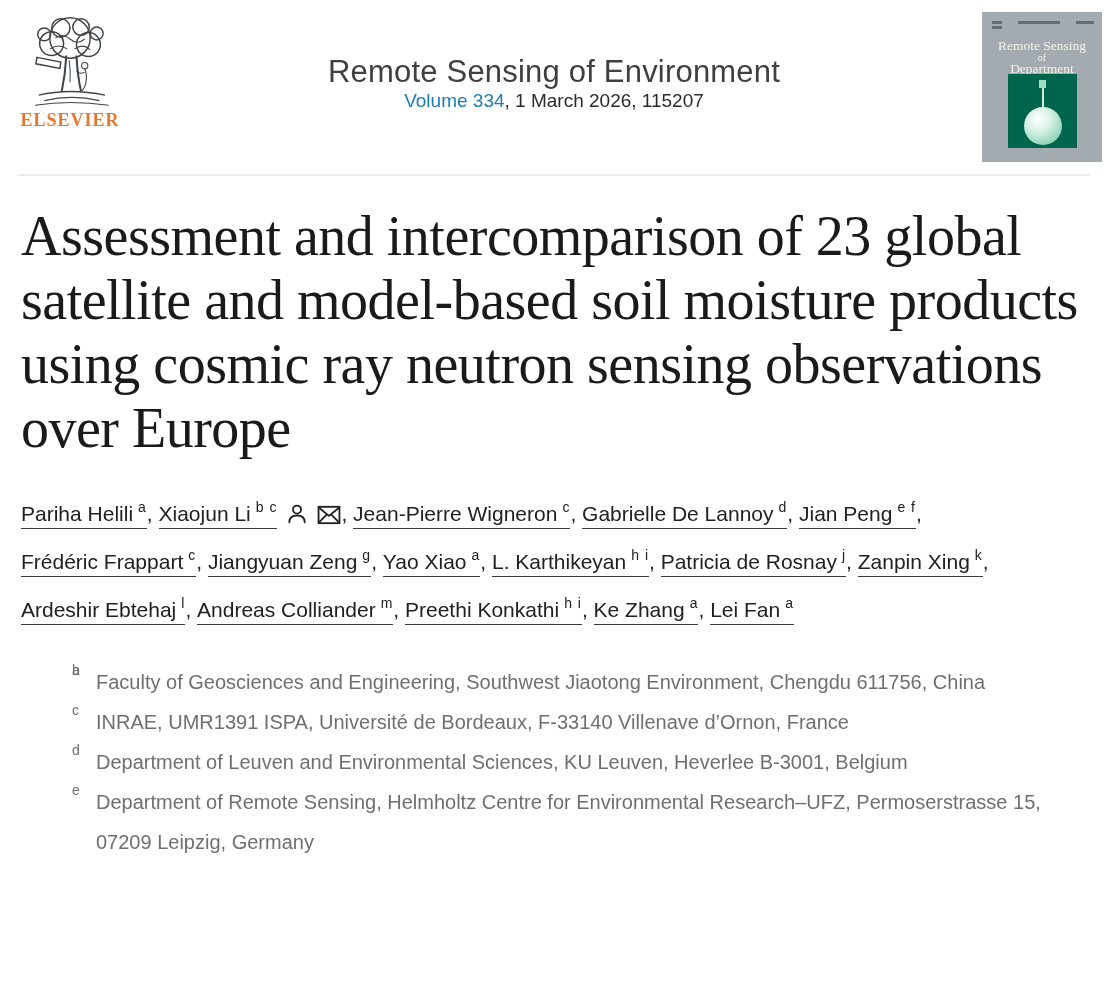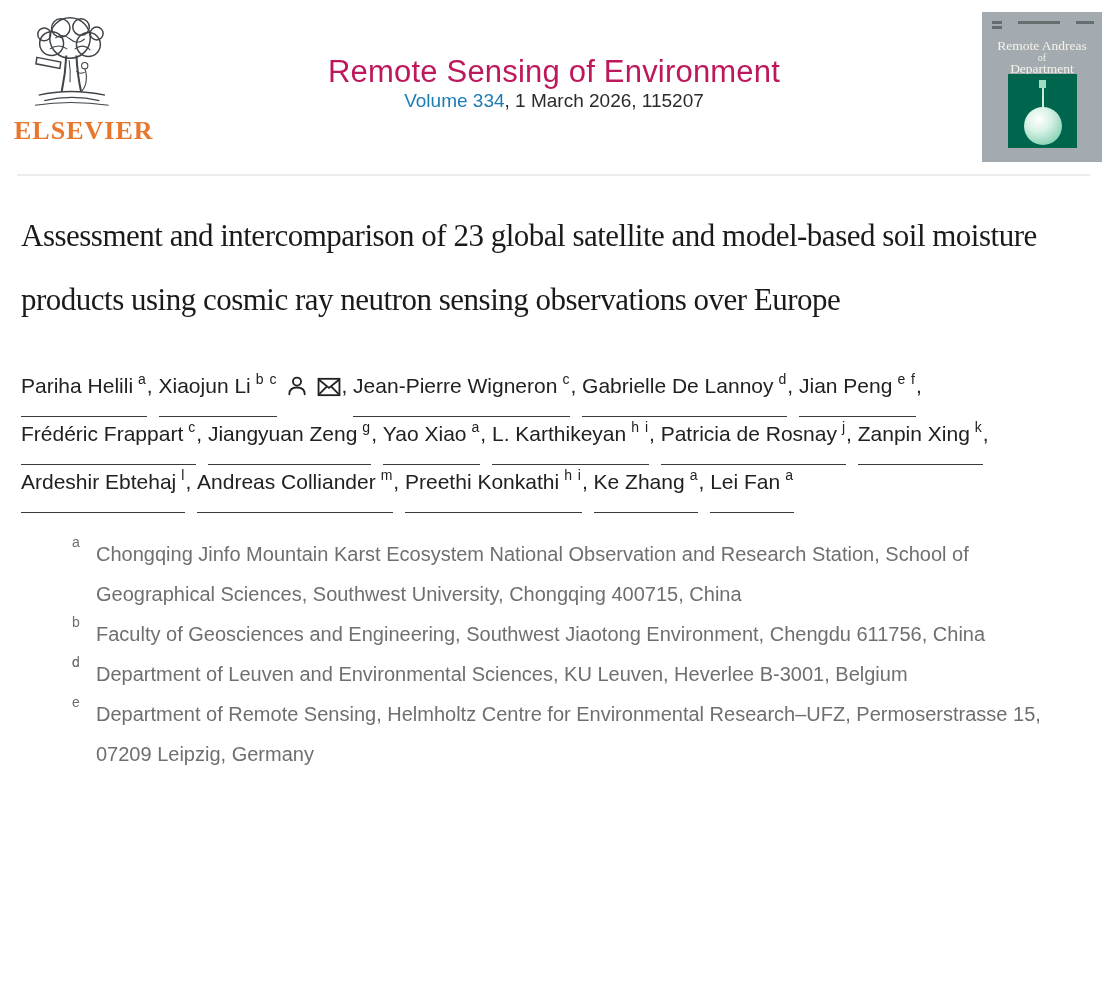--- a/index.html
+++ b/index.html
@@ -18,34 +18,34 @@
     display: flex;
     align-items: flex-start;
     padding: 12px 4px 0 14px;
     height: 172px;
   }
   .logo-block { width: 112px; flex: none; }
   .logo-block svg { display: block; margin: 2px auto 0; }
   .logo-wordmark {
     font-family: "Liberation Serif", serif;
     font-weight: 700;
-    font-size: 26px;
+    font-size: 18px;
     letter-spacing: 1px;
     color: #e8772e;
     text-align: center;
-    margin-top: 6px;
+    margin-top: 0px;
   }
   .head-center {
     flex: 1;
     text-align: center;
     padding-top: 42px;
   }
   .journal-title {
     font-size: 31px;
-    color: #be185d;
+    color: #404040;
     letter-spacing: 0.2px;
     text-decoration: none;
     display: inline-block;
   }
   .vol-line {
     margin-top: 0;
     font-size: 19px;
     color: #2b2b2b;
   }
   .vol-link { color: #1c7cb5; cursor: pointer; }
@@ -118,39 +118,39 @@
   .divider {
     height: 2px;
     background: #ececec;
     margin: 2px 16px 0 17px;
   }
 
   
   .article-title {
     font-family: "Liberation Serif", serif;
     font-weight: 400;
-    font-size: 31px;
+    font-size: 56px;
     line-height: 64px;
     letter-spacing: -0.5px;
     color: #1a1a1a;
     margin: 28px 28px 0 21px;
     max-width: 1060px;
   }
 
   
   .authors {
     margin: 30px 18px 0 21px;
     font-size: 21px;
     line-height: 48px;
     color: #212121;
   }
   .author { white-space: nowrap; }
   .author-link {
     border-bottom: 1.5px solid #3a3a3a;
-    padding-bottom: 19px;
+    padding-bottom: 3px;
     cursor: pointer;
   }
   .author-sup {
     font-size: 14px;
     line-height: 0;
     position: relative;
     top: -1px;
     vertical-align: super;
     margin-left: 5px;
     letter-spacing: 1px;
@@ -228,21 +228,21 @@
     </div>
   </div>
 
   <div class="cover">
     <div class="cover-microtext">
       <i class="mt-a"></i>
         <i class="mt-b"></i>
         <i class="mt-c"></i>
     </div>
     <div class="cover-title">
-      <span>Remote Andreas</span>
+      <span>Remote Sensing</span>
       <span class="of">of</span>
       <span>Department</span>
     </div>
     <div class="cover-art">
       <div class="bob-line"></div>
       <div class="bob-top"></div>
       <div class="bob-sphere"></div>
     </div>
   </div>
 </div>
@@ -255,18 +255,18 @@
         <circle cx="12" cy="7.2" r="4.4"></circle>
         <path d="M3.6 21 C3.6 15.4 7.3 13.6 12 13.6 C16.7 13.6 20.4 15.4 20.4 21"></path>
       </svg><svg class="author-icon" width="24" height="20" viewBox="0 0 26 22" fill="none" stroke="#212121" stroke-width="2">
         <rect x="1.5" y="2" width="23" height="18"></rect>
         <path d="M2 3 L13 12 L24 3"></path>
         <path d="M2 19 L10.5 10.5"></path>
         <path d="M24 19 L15.5 10.5"></path>
       </svg><span class="sep">, </span></span> <span class="author"><span class="author-link"><span>Jean-Pierre Wigneron</span><sup class="author-sup">c</sup></span><span class="sep">, </span></span> <span class="author"><span class="author-link"><span>Gabrielle De Lannoy</span><sup class="author-sup">d</sup></span><span class="sep">, </span></span> <span class="author"><span class="author-link"><span>Jian Peng</span><sup class="author-sup">e f</sup></span><span class="sep">, </span></span> <span class="author"><span class="author-link"><span>Frédéric Frappart</span><sup class="author-sup">c</sup></span><span class="sep">, </span></span> <span class="author"><span class="author-link"><span>Jiangyuan Zeng</span><sup class="author-sup">g</sup></span><span class="sep">, </span></span> <span class="author"><span class="author-link"><span>Yao Xiao</span><sup class="author-sup">a</sup></span><span class="sep">, </span></span> <span class="author"><span class="author-link"><span>L. Karthikeyan</span><sup class="author-sup">h i</sup></span><span class="sep">, </span></span> <span class="author"><span class="author-link"><span>Patricia de Rosnay</span><sup class="author-sup">j</sup></span><span class="sep">, </span></span> <span class="author"><span class="author-link"><span>Zanpin Xing</span><sup class="author-sup">k</sup></span><span class="sep">, </span></span> <span class="author"><span class="author-link"><span>Ardeshir Ebtehaj</span><sup class="author-sup">l</sup></span><span class="sep">, </span></span> <span class="author"><span class="author-link"><span>Andreas Colliander</span><sup class="author-sup">m</sup></span><span class="sep">, </span></span> <span class="author"><span class="author-link"><span>Preethi Konkathi</span><sup class="author-sup">h i</sup></span><span class="sep">, </span></span> <span class="author"><span class="author-link"><span>Ke Zhang</span><sup class="author-sup">a</sup></span><span class="sep">, </span></span> <span class="author"><span class="author-link"><span>Lei Fan</span><sup class="author-sup">a</sup></span></span> </div>
 
 <ul class="affiliations">
-    <li><sup class="aff-label">a</sup><span>Chongqing Jinfo Mountain Karst Ecosystem National Observation and Research Station, School of Geographical Sciences, Southwest University, Chongqing 400715, China</span></li>
+    <li><sup class="aff-label">a</sup></li>
     <li><sup class="aff-label">b</sup><span>Faculty of Geosciences and Engineering, Southwest Jiaotong Environment, Chengdu 611756, China</span></li>
-    <li><sup class="aff-label">c</sup></li>
+    <li><sup class="aff-label">c</sup><span>INRAE, UMR1391 ISPA, Université de Bordeaux, F-33140 Villenave d’Ornon, France</span></li>
     <li><sup class="aff-label">d</sup><span>Department of Leuven and Environmental Sciences, KU Leuven, Heverlee B-3001, Belgium</span></li>
     <li><sup class="aff-label">e</sup><span>Department of Remote Sensing, Helmholtz Centre for Environmental Research–UFZ, Permoserstrasse 15, 07209 Leipzig, Germany</span></li>
   </ul>
 
 </body></html>

